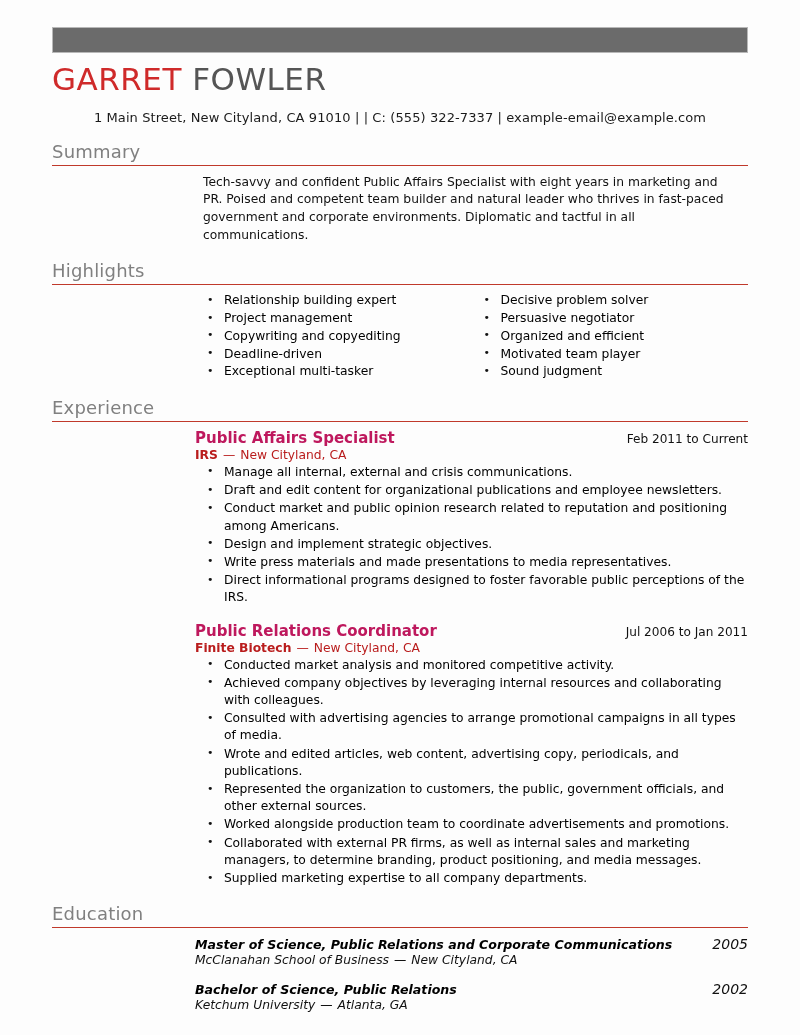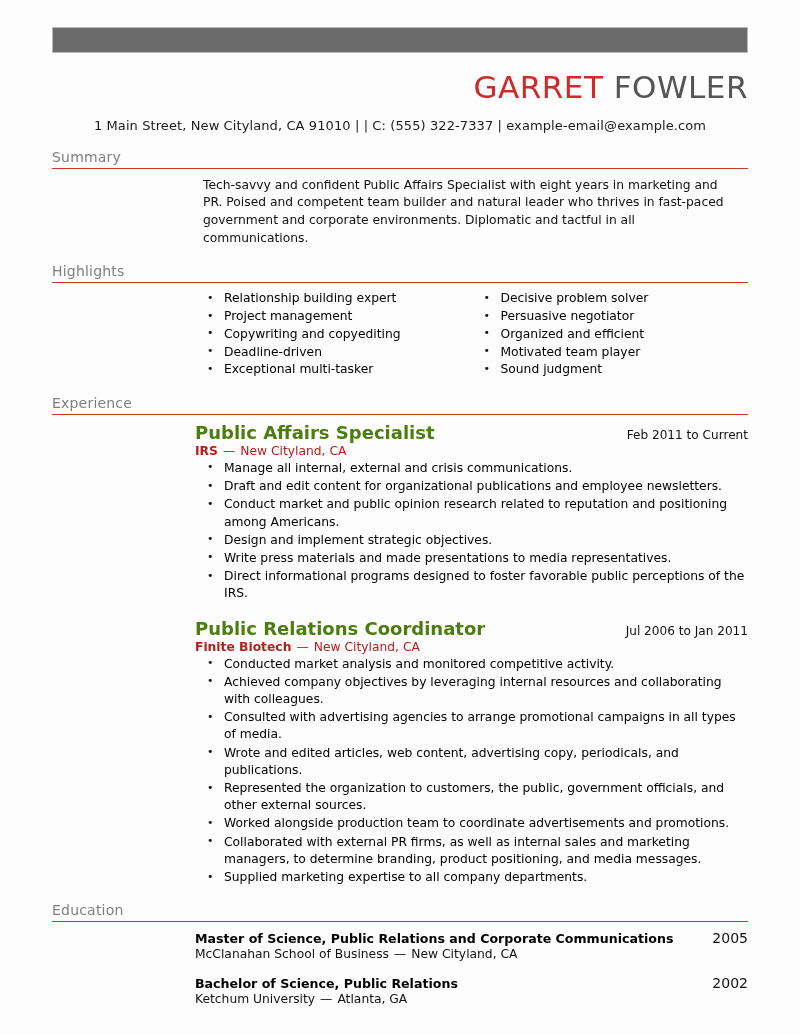--- a/index.html
+++ b/index.html
@@ -32,46 +32,45 @@
     box-sizing: border-box;
   }
   .content {
     position: absolute;
     left: 52px;
     top: 62px;
     width: 696px;
   }
   
   .name-line {
-    text-align: right;
+    text-align: left;
     font-size: 31px;
     letter-spacing: 0.5px;
     line-height: 1.15;
     font-weight: 400;
-    margin-top: 8px;
   }
   .name-first {
     color: #cf2a2a;
   }
   .name-last {
     color: #555555;
   }
   .contact-line {
     text-align: center;
     font-size: 13px;
     color: #1a1a1a;
     margin-top: 12px;
     letter-spacing: 0.1px;
   }
   
   .section {
     margin-top: 16px;
   }
   .section-title {
-    font-size: 14px;
+    font-size: 18px;
     color: #808080;
     font-weight: 400;
     letter-spacing: 0.2px;
     padding-bottom: 2px;
   }
   .section-rule {
     border-top: 1.5px solid #c0392b;
     width: 100%;
     margin-top: 1px;
   }
@@ -123,23 +122,23 @@
   }
   .job + .job {
     margin-top: 15px;
   }
   .job-head {
     display: flex;
     justify-content: space-between;
     align-items: baseline;
   }
   .job-title {
-    font-size: 18px;
+    font-size: 15px;
     font-weight: bold;
-    color: #4d7c0f;
+    color: #be185d;
   }
   .job-date {
     font-size: 12.1px;
     color: #111;
     white-space: nowrap;
     padding-left: 10px;
   }
   .job-sub {
     font-size: 12.3px;
     color: #b91c1c;
@@ -158,20 +157,21 @@
   }
   .job ul.bullets > li {
     padding-left: 29px;
     line-height: 1.40;
     margin-bottom: 1px;
   }
   
   .edu {
     margin-left: 143px;
     margin-top: 8px;
+    font-style: italic;
   }
   .edu + .edu {
     margin-top: 14px;
   }
   .edu-head {
     display: flex;
     justify-content: space-between;
     align-items: baseline;
   }
   .edu-degree {

